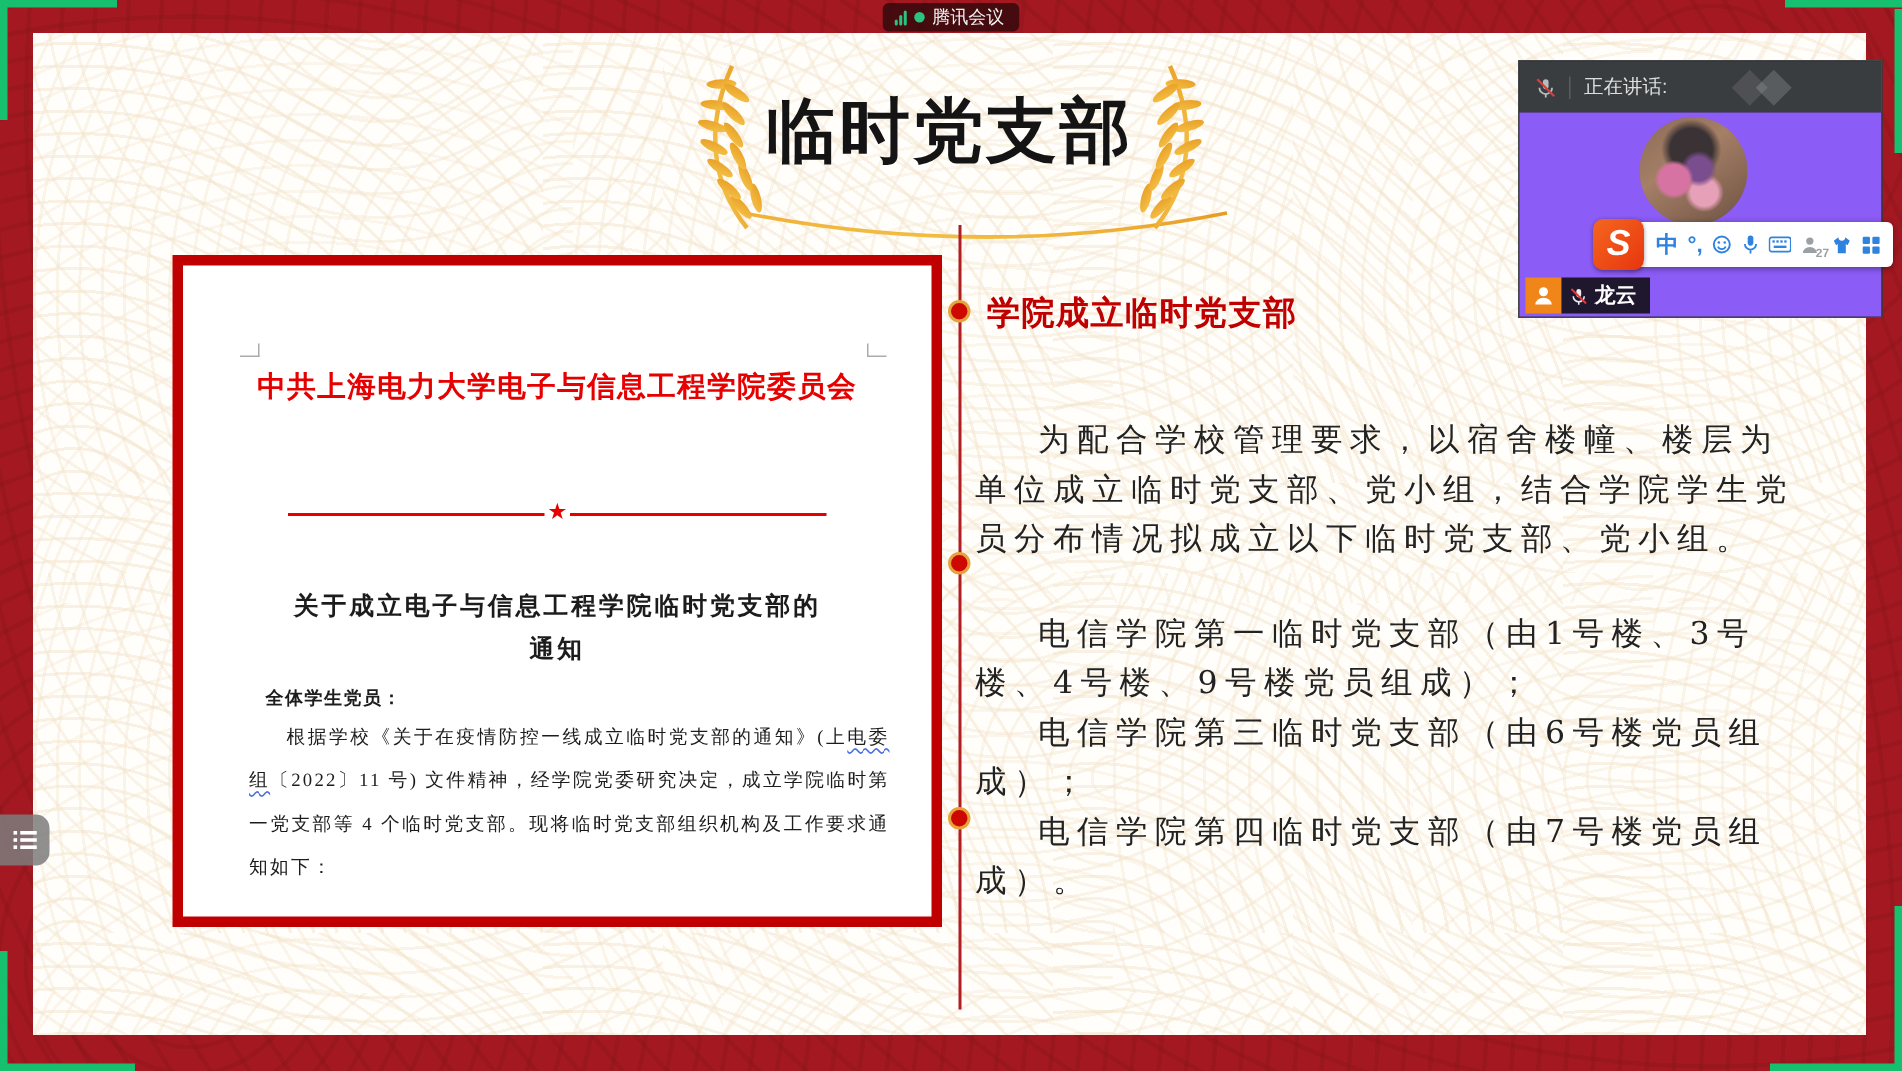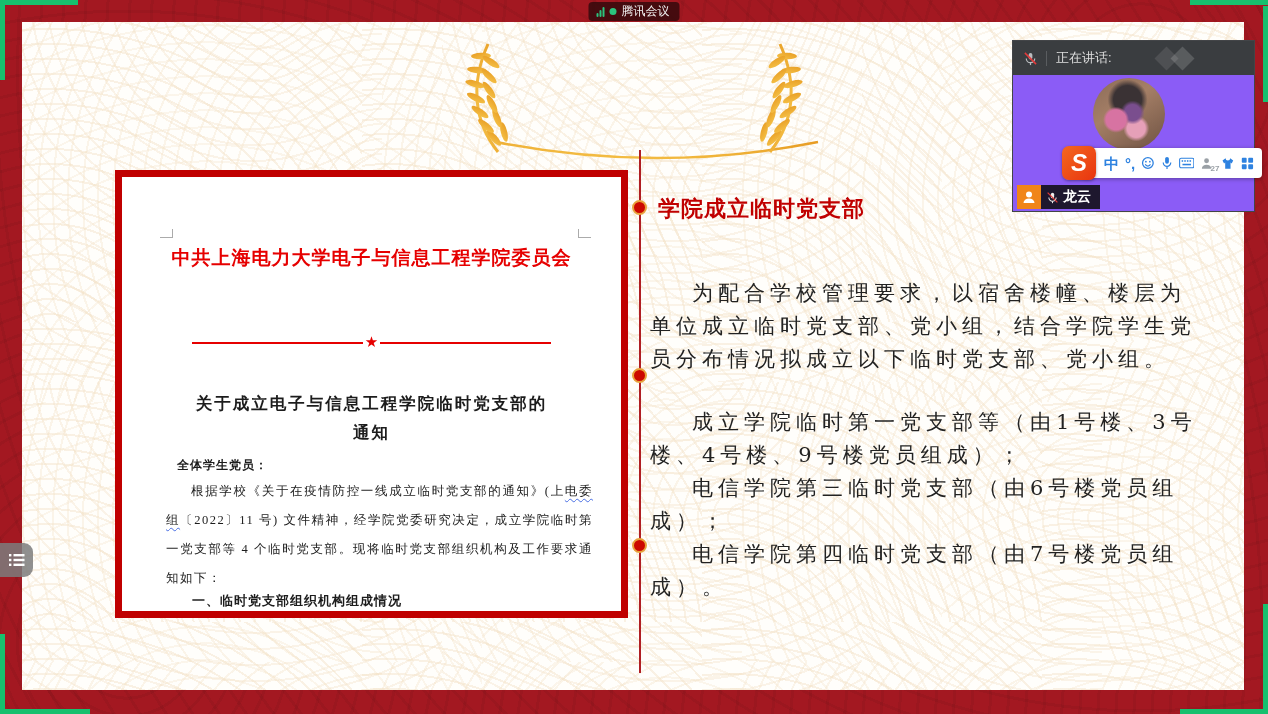--- a/index.html
+++ b/index.html
@@ -168,20 +168,21 @@
       <i></i>
       <i></i>
       <i></i>
     </span>
   <span class="gdot"></span>
   <span>腾讯会议</span>
 </div>
 
 <div class="slide">
 
+  <div class="slide-title">临时党支部</div>
 
   <svg class="laurel left" viewBox="0 0 60 118">
     <defs>
         <linearGradient id="gold" x1="0" y1="1" x2="1" y2="0">
       <stop offset="0" stop-color="#F6C44A"></stop>
           <stop offset="1" stop-color="#E79B22"></stop>
     </linearGradient>
       </defs>
     <path d="M50,114 C26,84 22,46 40,6" stroke="url(#gold)" stroke-width="3" fill="none"></path>
     <g fill="url(#gold)">
@@ -225,32 +226,31 @@
   <div class="doc">
     <div class="corner-mark cm-l"></div>
     <div class="corner-mark cm-r"></div>
     <div class="doc-org">中共上海电力大学电子与信息工程学院委员会</div>
     <div class="doc-rule">
         <span class="star">★</span>
       </div>
     <div class="doc-title">关于成立电子与信息工程学院临时党支部的通知</div>
     <div class="doc-salute">全体学生党员：</div>
     <div class="doc-body"><span>根据学校《关于在疫情防控一线成立临时党支部的通知》(上</span><span class="squig">电委组</span><span>〔2022〕11 号) 文件精神，经学院党委研究决定，成立学院临时第一党支部等 4 个临时党支部。现将临时党支部组织机构及工作要求通知如下：</span></div>
-    <div class="doc-sec">一、临时党支部组织机构组成情况</div>
   </div>
 
   <div class="divider"></div>
   <div class="bullet" style="top:178px"></div>
   <div class="bullet" style="top:346px"></div>
   <div class="bullet" style="top:516px"></div>
 
   <div class="rp-heading">学院成立临时党支部</div>
   <div class="rp-body">
     <p class="gap">为配合学校管理要求，以宿舍楼幢、楼层为单位成立临时党支部、党小组，结合学院学生党员分布情况拟成立以下临时党支部、党小组。</p>
-    <p>成立学院临时第一党支部等（由1号楼、3号楼、4号楼、9号楼党员组成）；</p>
+    <p>电信学院第一临时党支部（由1号楼、3号楼、4号楼、9号楼党员组成）；</p>
     <p>电信学院第三临时党支部（由6号楼党员组成）；</p>
     <p>电信学院第四临时党支部（由7号楼党员组成）。</p>
   </div>
 </div>
 
 <div class="vpanel">
   <div class="vhead">
     <svg width="15" height="15" viewBox="0 0 16 16">
       <rect x="6" y="2" width="4" height="7" rx="2" fill="#B9BCBF"></rect>
       <path d="M3.5,8 a4.5,4.5 0 0 0 9,0" stroke="#B9BCBF" stroke-width="1.3" fill="none"></path>

